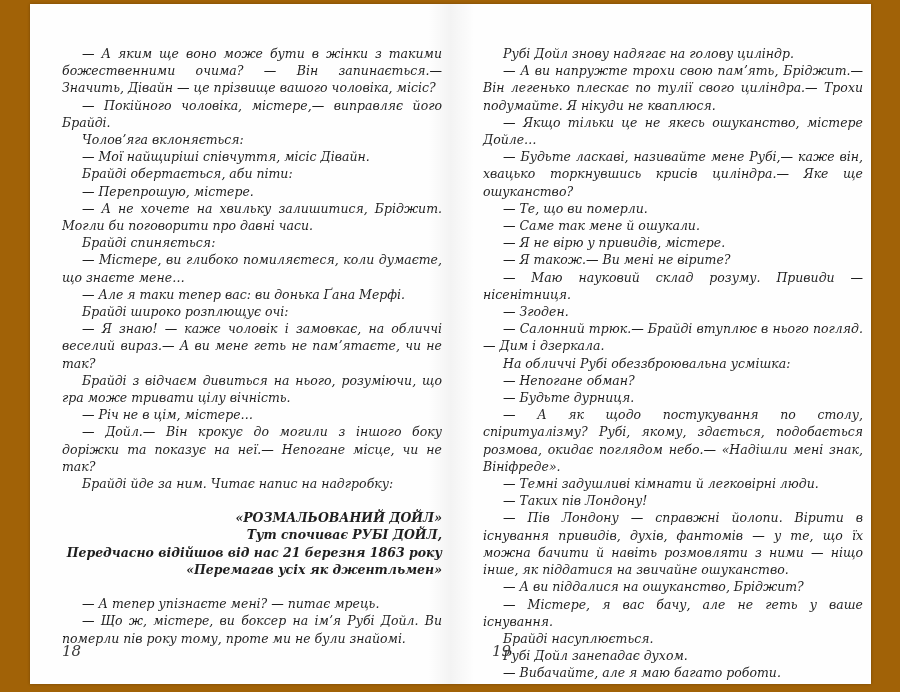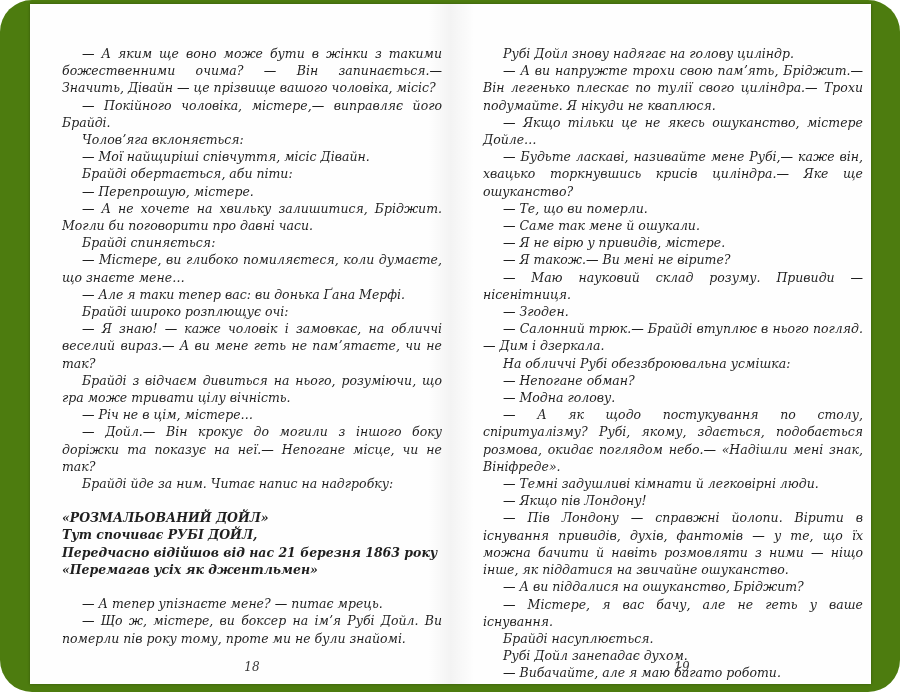--- a/index.html
+++ b/index.html
@@ -1,24 +1,23 @@
 <!DOCTYPE html>
 <html lang="uk"><head>
 <meta charset="utf-8">
 <style>
   * { box-sizing: border-box; }
   html, body { margin: 0; padding: 0; }
   .viewport {
     position: relative;
     width: 900px;
     height: 692px;
-    background: #4d7c0f;
+    background: #a16207;
     overflow: hidden;
     font-family: "DejaVu Serif", "Liberation Serif", serif;
-    border-radius: 32px;
   }
   .spread {
     position: absolute;
     left: 30px;
     top: 4px;
     width: 841px;
     height: 680px;
     background: #fefefe;
     box-shadow: 0 0 3px rgba(0,0,0,0.28);
   }
@@ -42,31 +41,31 @@
     color: #1f1f1f;
     text-align: justify;
   }
   .text-col.left-col  { left: 32px; }
   .text-col.right-col { left: 453px; }
   .para {
     margin: 0;
     text-indent: 20px;
   }
   .epitaph {
-    text-align: left;
+    text-align: right;
     font-weight: bold;
     margin: 17px 0;
   }
   .epitaph-line { text-indent: 0; }
   .page-number {
     position: absolute;
-    bottom: 10px;
+    bottom: 24px;
     width: 380px;
-    text-align: center;
-    font-size: 12px;
+    text-align: left;
+    font-size: 15px;
     font-style: italic;
     color: #3a3a3a;
   }
   .page-number.left-col  { left: 32px; }
   .page-number.right-col { left: 462px; }
 </style>
 </head>
 <body>
 
 <div class="viewport">
@@ -89,42 +88,42 @@
         <p class="para">Брайді з відчаєм дивиться на нього, розуміючи, що гра може тривати цілу вічність.</p>
         <p class="para">— Річ не в цім, містере…</p>
         <p class="para">— Дойл.— Він крокує до могили з іншого боку доріжки та показує на неї.— Непогане місце, чи не так?</p>
         <p class="para">Брайді йде за ним. Читає напис на надгробку:</p>
         <div class="epitaph">
           <div class="epitaph-line">«РОЗМАЛЬОВАНИЙ ДОЙЛ»</div>
           <div class="epitaph-line">Тут спочиває РУБІ ДОЙЛ,</div>
           <div class="epitaph-line">Передчасно відійшов від нас 21 березня 1863 року</div>
           <div class="epitaph-line">«Перемагав усіх як джентльмен»</div>
         </div>
-        <p class="para">— А тепер упізнаєте мене? — питає мрець.</p>
+        <p class="para">— А тепер упізнаєте мені? — питає мрець.</p>
         <p class="para">— Що ж, містере, ви боксер на імʼя Рубі Дойл. Ви померли пів року тому, проте ми не були знайомі.</p>
       </div>
 
     <div class="text-col right-col">
         <p class="para">Рубі Дойл знову надягає на голову циліндр.</p>
         <p class="para">— А ви напружте трохи свою памʼять, Бріджит.— Він легенько плескає по тулії свого циліндра.— Трохи подумайте. Я нікуди не кваплюся.</p>
         <p class="para">— Якщо тільки це не якесь ошуканство, містере Дойле…</p>
         <p class="para">— Будьте ласкаві, називайте мене Рубі,— каже він, хвацько торкнувшись крисів циліндра.— Яке ще ошуканство?</p>
         <p class="para">— Те, що ви померли.</p>
         <p class="para">— Саме так мене й ошукали.</p>
         <p class="para">— Я не вірю у привидів, містере.</p>
         <p class="para">— Я також.— Ви мені не вірите?</p>
         <p class="para">— Маю науковий склад розуму. Привиди — нісенітниця.</p>
         <p class="para">— Згоден.</p>
         <p class="para">— Салонний трюк.— Брайді втуплює в нього погляд.— Дим і дзеркала.</p>
         <p class="para">На обличчі Рубі обеззброювальна усмішка:</p>
         <p class="para">— Непогане обман?</p>
-        <p class="para">— Модна голову.</p>
+        <p class="para">— Будьте дурниця.</p>
         <p class="para">— А як щодо постукування по столу, спіритуалізму? Рубі, якому, здається, подобається розмова, окидає поглядом небо.— «Надішли мені знак, Вініфреде».</p>
         <p class="para">— Темні задушливі кімнати й легковірні люди.</p>
-        <p class="para">— Якщо пів Лондону!</p>
+        <p class="para">— Таких пів Лондону!</p>
         <p class="para">— Пів Лондону — справжні йолопи. Вірити в існування привидів, духів, фантомів — у те, що їх можна бачити й навіть розмовляти з ними — ніщо інше, як піддатися на звичайне ошуканство.</p>
         <p class="para">— А ви піддалися на ошуканство, Бріджит?</p>
         <p class="para">— Містере, я вас бачу, але не геть у ваше існування.</p>
         <p class="para">Брайді насуплюється.</p>
         <p class="para">Рубі Дойл занепадає духом.</p>
         <p class="para">— Вибачайте, але я маю багато роботи.</p>
       </div>
 
     <div class="page-number left-col">18</div>
 

